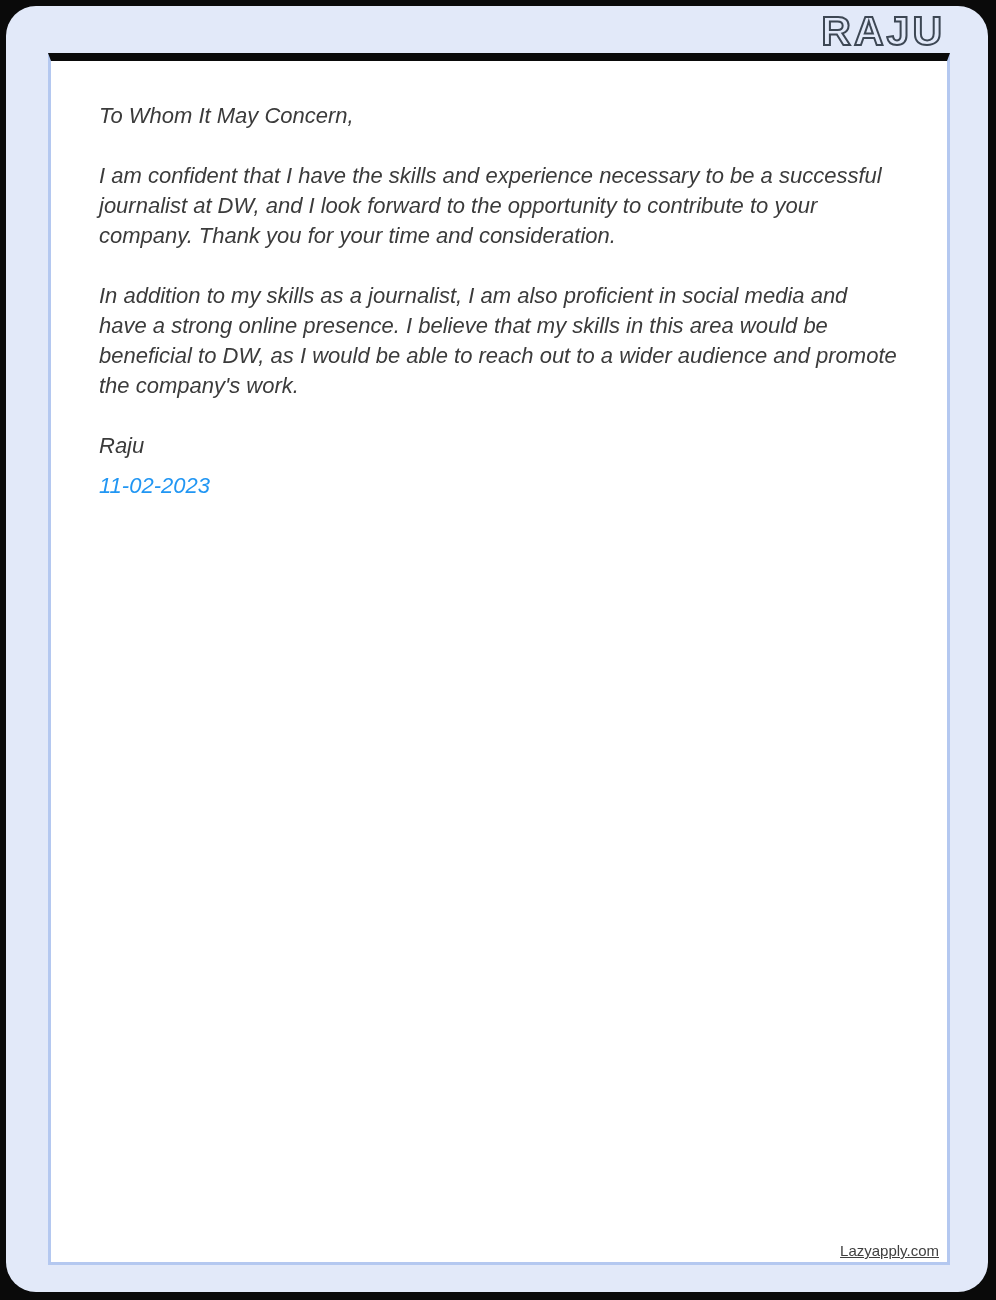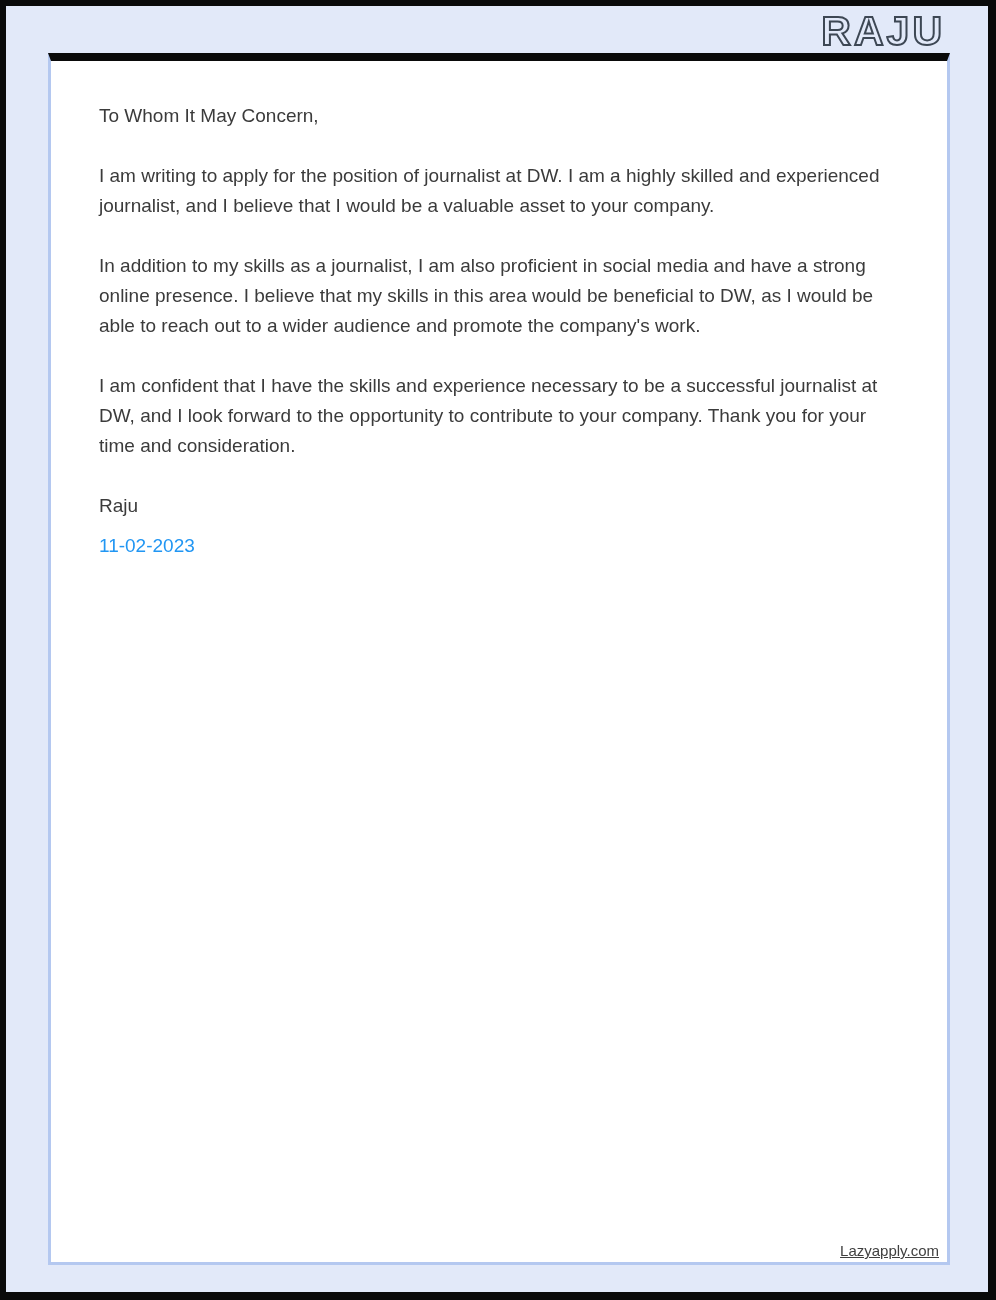--- a/index.html
+++ b/index.html
@@ -13,20 +13,21 @@
     width: 996px; height: 1300px;
     box-sizing: border-box;
     background: #0a0a0a;
     padding: 6px 8px 8px 6px;
   }
   .page {
     position: relative;
     width: 100%; height: 100%;
     background: #e2e9f9;
     box-sizing: border-box;
+    border-radius: 30px;
   }
   .brand {
     position: absolute;
     top: 1px; right: 43px;
     font-size: 41px;
     line-height: 48px;
     font-weight: 700;
     letter-spacing: 3px;
     color: transparent;
     -webkit-text-stroke: 2px #3d4754;
@@ -36,23 +37,24 @@
     left: 42px; top: 47px;
     width: 902px; height: 1212px;
     box-sizing: border-box;
     background: #ffffff;
     border: 3px solid #b4c8f0;
     border-top: 8px solid #0a0a0a;
     padding: 40px 50px 0 48px;
   }
   .letter p {
     margin: 0 0 30px 0;
-    font-size: 19px;
+    font-size: 22px;
     line-height: 30px;
     color: #3b3b3b;
+    font-style: italic;
   }
   .letter p.signature { margin-bottom: 10px; }
   .letter p.date-line { margin-bottom: 0; }
   .date-link {
     color: #2196f3;
     text-decoration: none;
     cursor: pointer;
   }
   .footer {
     position: absolute;
@@ -68,26 +70,25 @@
 
 <div class="viewport">
   <div class="page">
 
     <div class="brand">RAJU</div>
 
     <div class="letter">
 
       <p>To Whom It May Concern,</p>
 
-      <p>I am writing to apply for the position of journalist at DW. I am a highly skilled and experienced journalist, and I believe that I would be a valuable asset to your company.</p>
 
 
+      <p>I am confident that I have the skills and experience necessary to be a successful journalist at DW, and I look forward to the opportunity to contribute to your company. Thank you for your time and consideration.</p>
+
       <p>In addition to my skills as a journalist, I am also proficient in social media and have a strong online presence. I believe that my skills in this area would be beneficial to DW, as I would be able to reach out to a wider audience and promote the company's work.</p>
-
-      <p>I am confident that I have the skills and experience necessary to be a successful journalist at DW, and I look forward to the opportunity to contribute to your company. Thank you for your time and consideration.</p>
 
 
       <p class="signature">Raju</p>
 
       <p class="date-line"><a class="date-link">11-02-2023</a></p>
 
       <div class="footer">Lazyapply.com</div>
 
     </div>
   </div>

